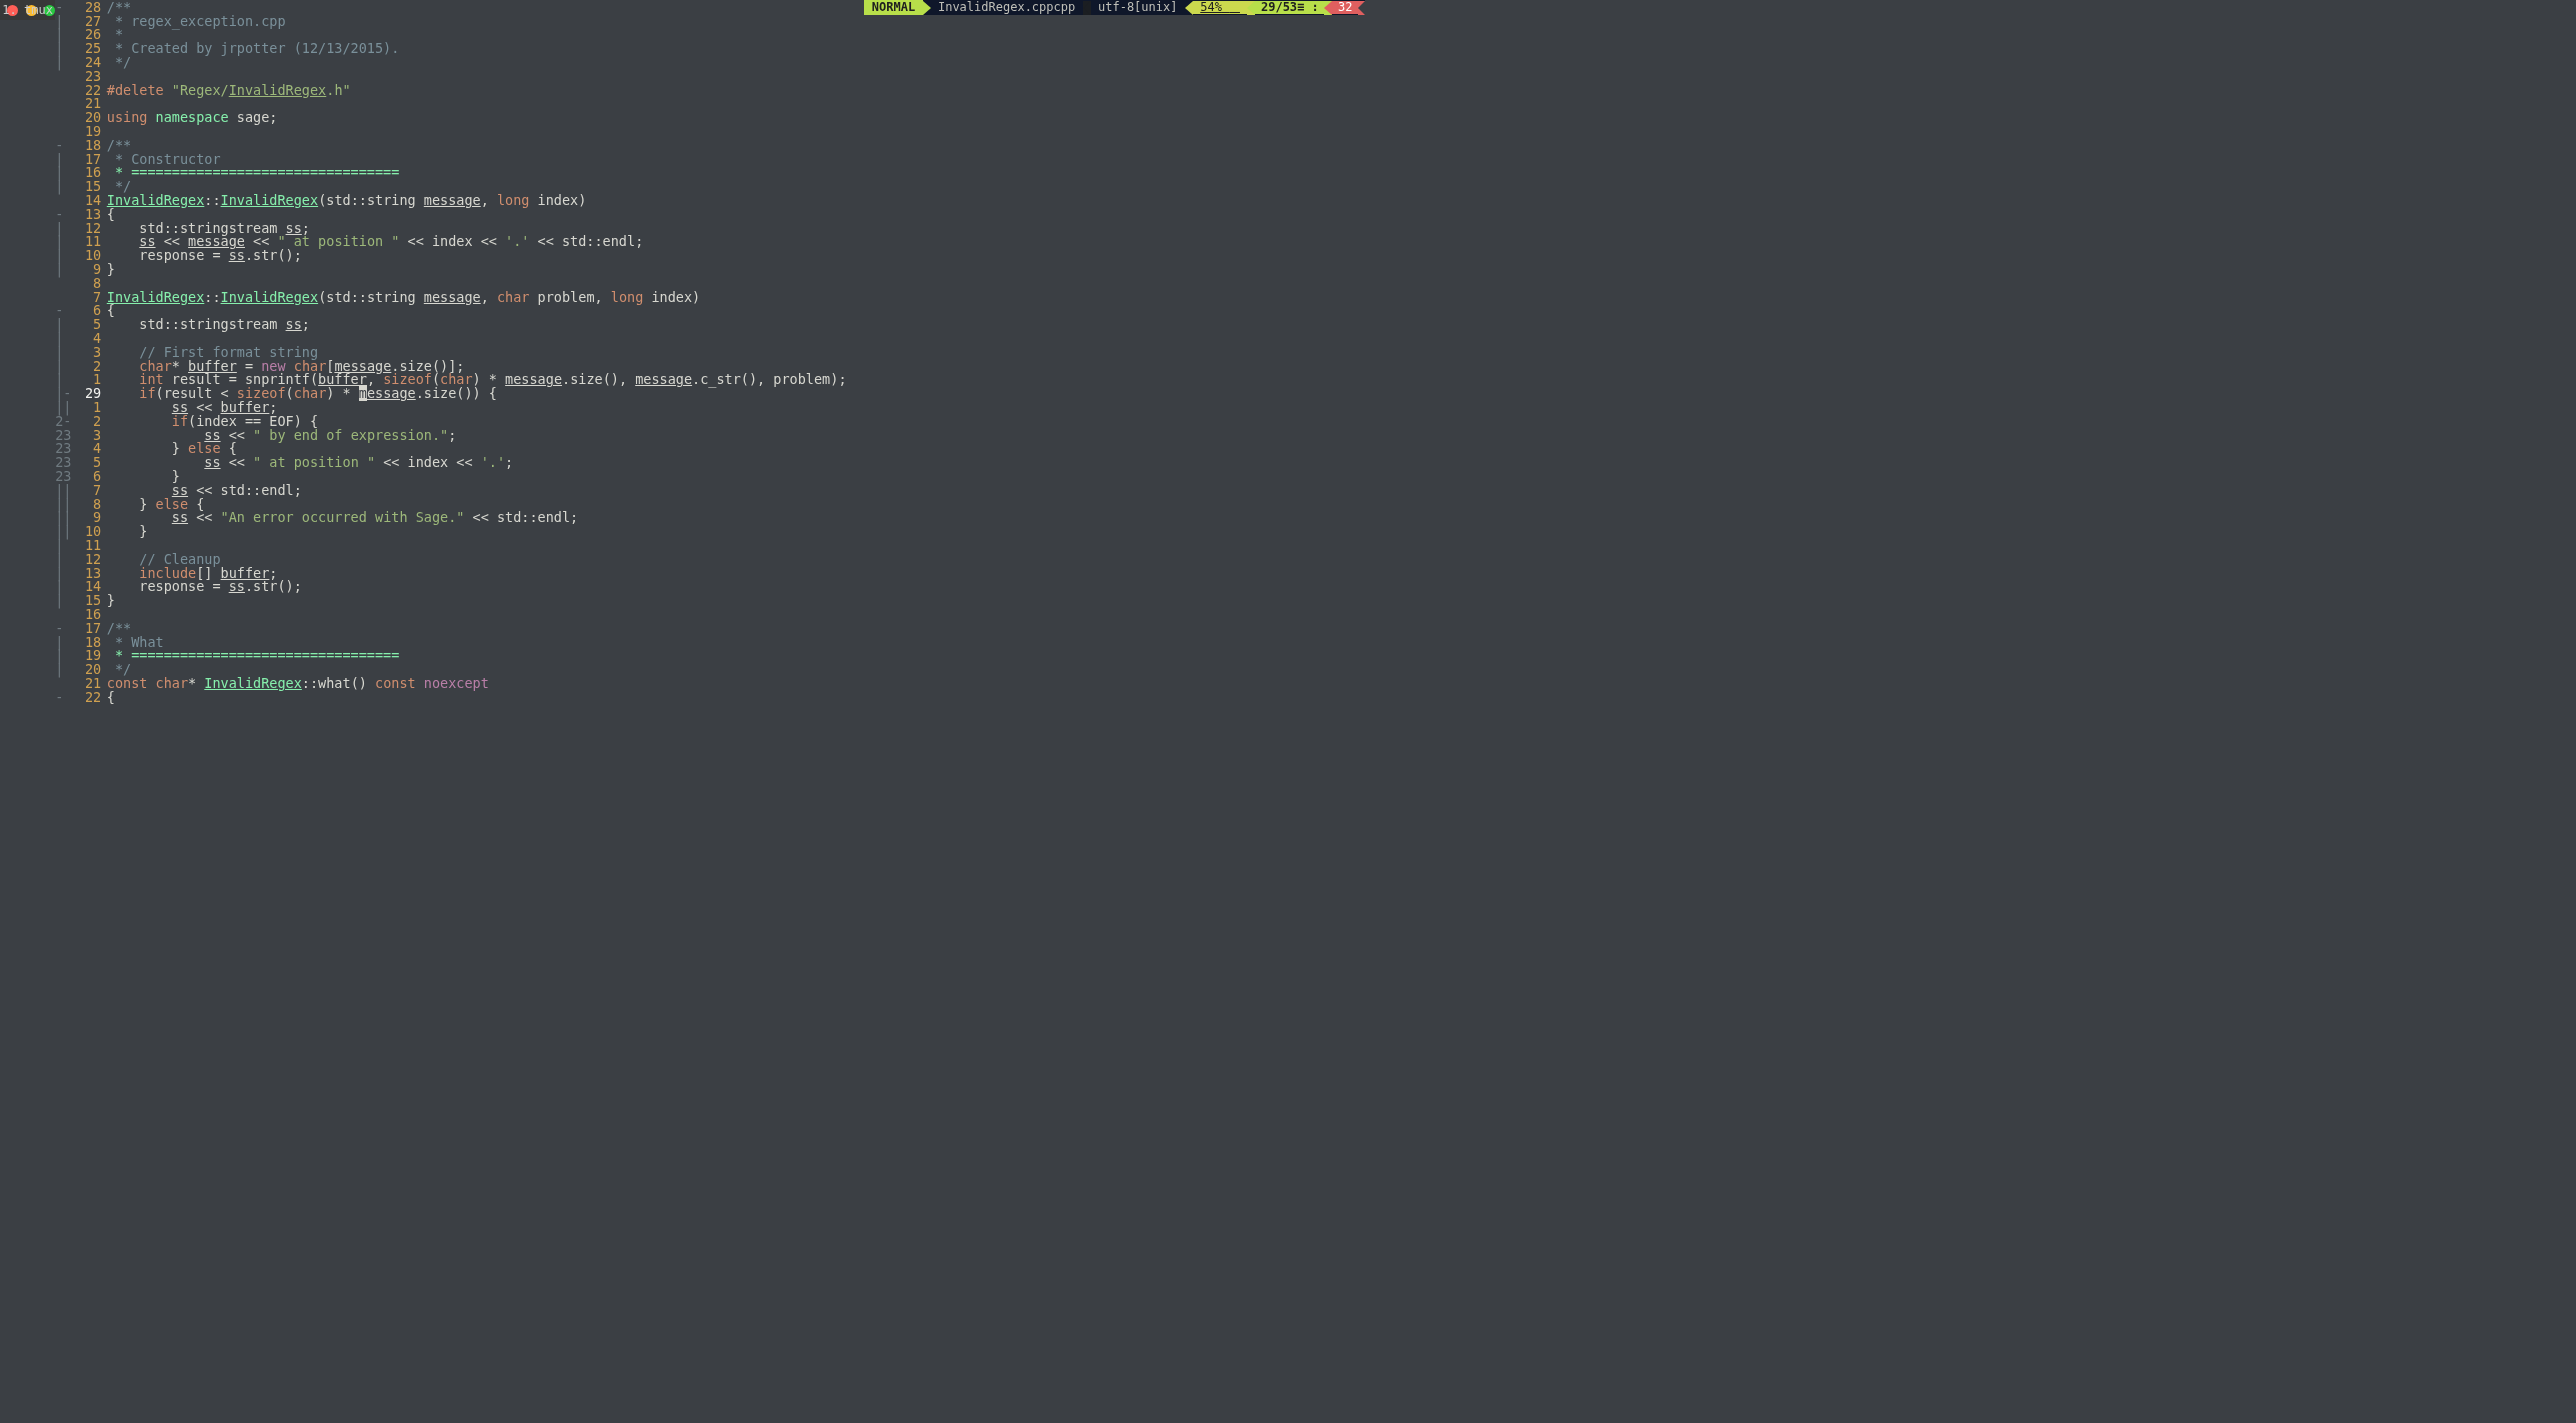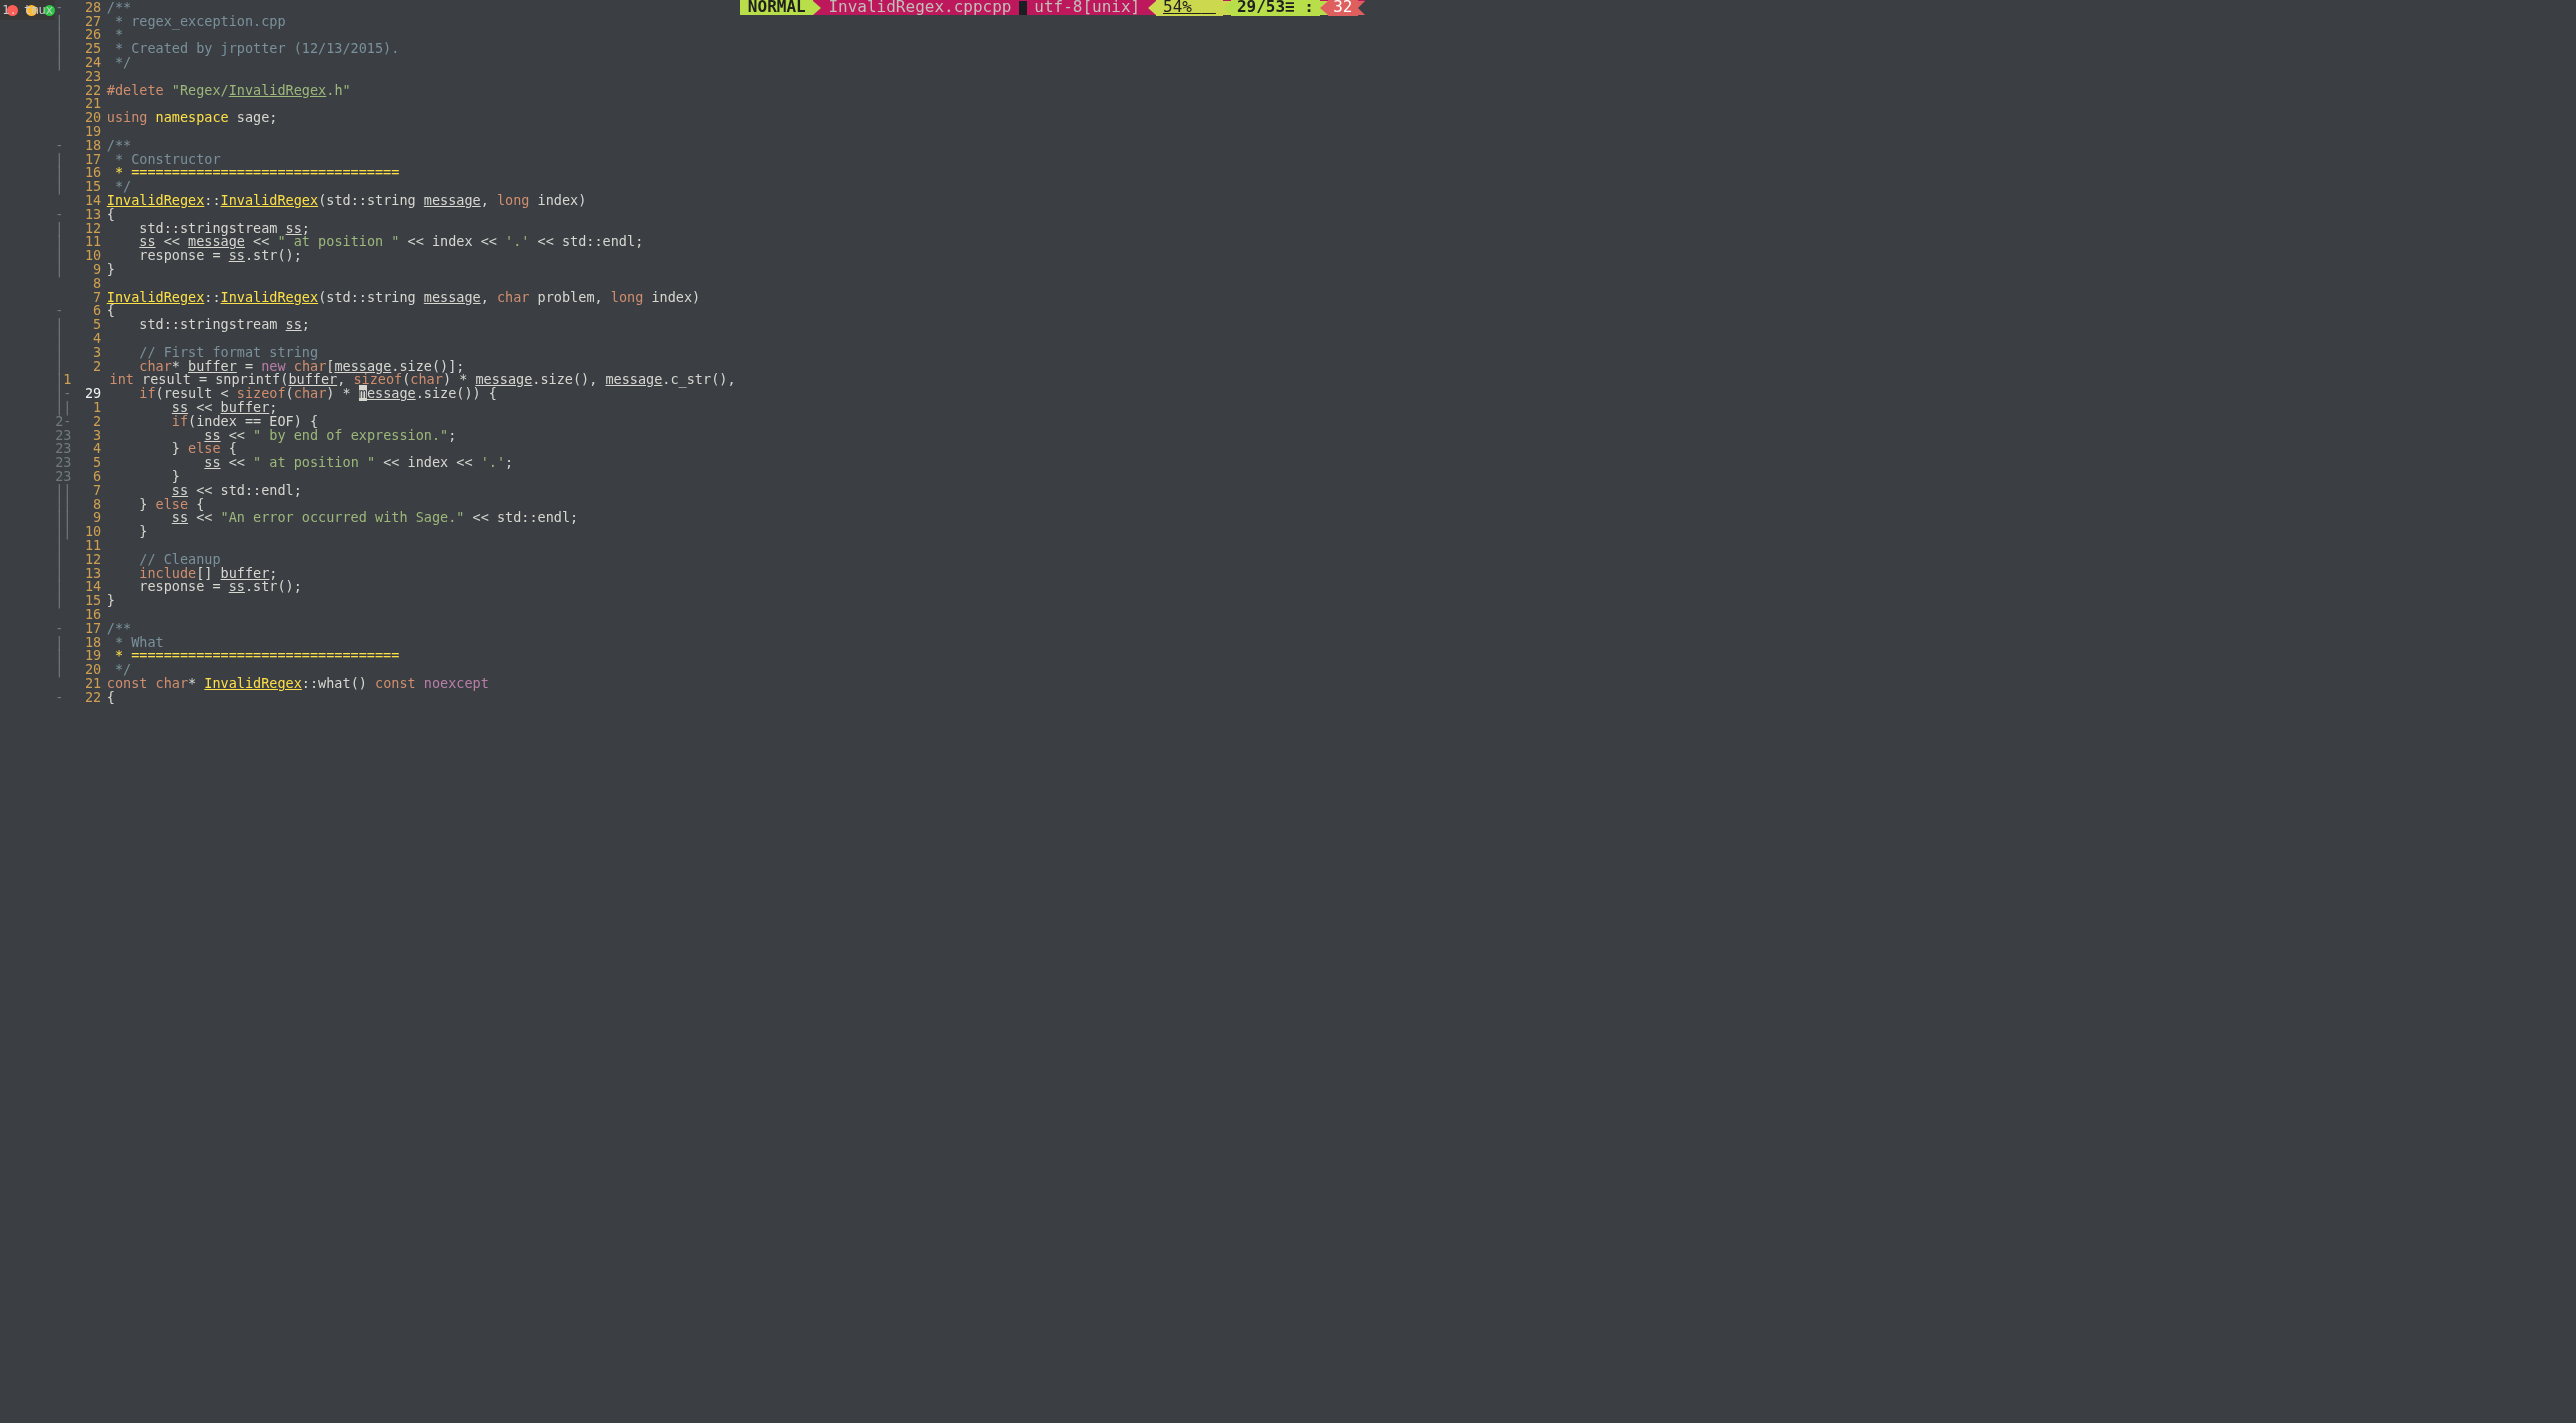--- a/index.html
+++ b/index.html
@@ -13,25 +13,25 @@
 .editor{flex:1;overflow:hidden;padding-top:0.9px;}
 .row{display:flex;height:13.8px;align-items:baseline;white-space:pre;}
 .gutter{width:18.6px;color:#6f7a80;text-align:left;}
 .lnum{width:33px;text-align:right;color:#cfa050;padding-right:5.6px;}
 .lnum.hl{color:#f3f3f0;}
 .code{flex:1;}
 
 .cm{color:#7a909a;} 
 .rd{color:#d08e6e;} 
 .gr{color:#9db87a;} 
-.yl{color:#fde047;} 
+.yl{color:#86efac;} 
 .wh{color:#d7d7d0;}
 .ul{text-decoration:underline;}
 .mg{color:#b97fa8;} 
-.statusbar{height:15px;background:#be185d;display:flex;align-items:center;font-size:16px;}
+.statusbar{height:15px;background:#0f172a;display:flex;align-items:center;font-size:12px;}
 .footer{height:14px;background:#3b3f44;color:#d0d0c8;padding-left:3.7px;font-size:13px;}
 .seg{height:15px;display:flex;align-items:center;padding:0 7.4px;}
 .seg.mode{background:#b8df4a;color:#202020;font-weight:bold;}
 .arrow-r{width:0;height:0;border-top:7.4px solid transparent;border-bottom:7.4px solid transparent;}
 .arrow-l{width:0;height:0;border-top:7.4px solid transparent;border-bottom:7.4px solid transparent;}
 .fn{color:#bfbfb8;padding-left:7.4px;}
 .spacer{flex:1;}
 .ft{color:#bfbfb8;padding-right:7.4px;}
 .enc{color:#bfbfb8;padding:0 7.4px;}
 .pct{background:#ccd94e;color:#202020;padding:0 7.4px;text-decoration:underline;}

